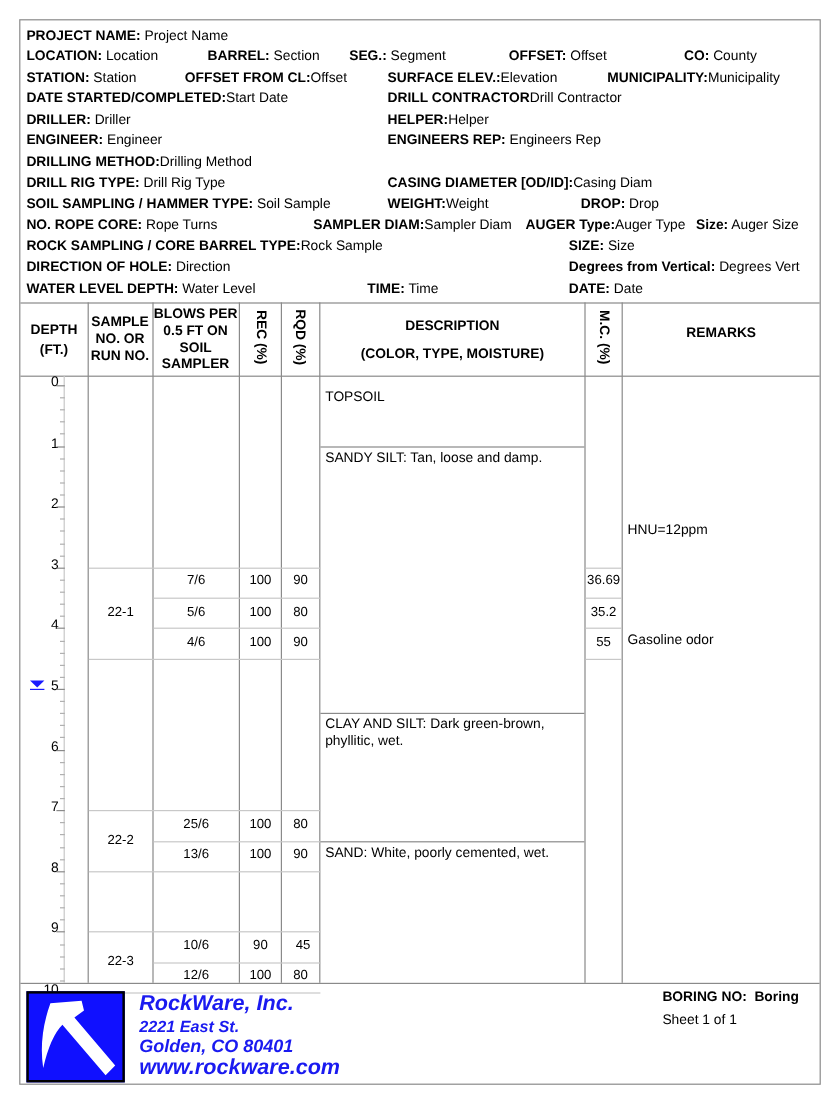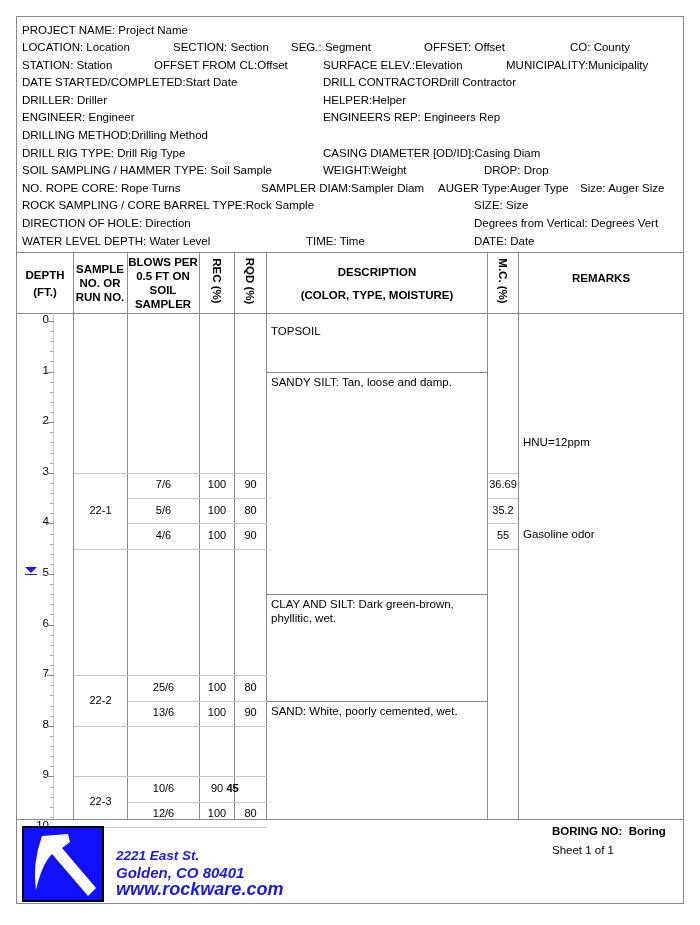--- a/index.html
+++ b/index.html
@@ -1,19 +1,19 @@
 <!DOCTYPE html>
 <html><head>
 <meta charset="utf-8">
 <style>
   html, body { margin:0; padding:0; background:#ffffff; }
   body { width:700px; height:925px; position:relative; font-family:"Liberation Sans", sans-serif; color:#000; overflow:hidden; }
   .sheet { position:absolute; left:16px; top:16px; width:668px; height:888px; border:1px solid #8a8a8a; box-sizing:border-box; }
   .hdr-line { position:absolute; font-size:11.5px; white-space:nowrap; line-height:14px; }
-  .lbl { font-weight:normal; }
+  .lbl { font-weight:bold; }
   .abs { position:absolute; }
   .vline { position:absolute; width:1px; background:#8a8a8a; }
   .hline { position:absolute; height:1px; background:#8a8a8a; }
   .hline.light { background:#c8c8c8; }
   .colhdr { position:absolute; font-weight:bold; font-size:11.5px; text-align:center; line-height:14px; display:flex; align-items:center; justify-content:center; }
   .rot { position:absolute; font-weight:bold; font-size:11.5px; transform:rotate(90deg); white-space:nowrap; transform-origin:center center; }
   .cell { position:absolute; font-size:11px; text-align:center; }
   .desc { position:absolute; font-size:11.5px; line-height:14px; }
   .depthlbl { position:absolute; font-size:11.5px; text-align:right; width:24px; }
   .tick { position:absolute; height:1px; background:#8a8a8a; }
@@ -21,21 +21,21 @@
   .co { position:absolute; font-style:italic; font-weight:bold; color:#1a1af0; white-space:nowrap; }
 </style>
 </head>
 <body>
 
 <div class="sheet">
 
   <div class="hdr-line" style="left:5px;top:6px"><span class="lbl">PROJECT NAME:</span> <span>Project Name</span></div>
 
   <div class="hdr-line" style="left:5px;top:23px"><span class="lbl">LOCATION:</span> <span>Location</span></div>
-  <div class="hdr-line" style="left:156px;top:23px"><span class="lbl">SECTION:</span> <span>Section</span></div>
+  <div class="hdr-line" style="left:156px;top:23px"><span class="lbl">BARREL:</span> <span>Section</span></div>
   <div class="hdr-line" style="left:274px;top:23px"><span class="lbl">SEG.:</span> <span>Segment</span></div>
   <div class="hdr-line" style="left:407px;top:23px"><span class="lbl">OFFSET:</span> <span>Offset</span></div>
   <div class="hdr-line" style="left:553px;top:23px"><span class="lbl">CO:</span> <span>County</span></div>
 
   <div class="hdr-line" style="left:5px;top:41px"><span class="lbl">STATION:</span> <span>Station</span></div>
   <div class="hdr-line" style="left:137px;top:41px"><span class="lbl">OFFSET FROM CL:</span><span>Offset</span></div>
   <div class="hdr-line" style="left:306px;top:41px"><span class="lbl">SURFACE ELEV.:</span><span>Elevation</span></div>
   <div class="hdr-line" style="left:489px;top:41px"><span class="lbl">MUNICIPALITY:</span><span>Municipality</span></div>
 
   <div class="hdr-line" style="left:5px;top:58px"><span class="lbl">DATE STARTED/COMPLETED:</span><span>Start Date</span></div>
@@ -210,21 +210,21 @@
       <div class="cell" style="left:218px;top:663.85px;width:31px;">80</div>
       <div class="hline light" style="left:111px;top:683.5px;width:139px;"></div>
       <div class="cell" style="left:111px;top:689.15px;width:71px;">13/6</div>
       <div class="cell" style="left:183px;top:689.15px;width:34px;">100</div>
       <div class="cell" style="left:218px;top:689.15px;width:31px;">90</div>
       <div class="hline light" style="left:57px;top:759.4000000000001px;width:193px;"></div>
       <div class="hline light" style="left:57px;top:810px;width:193px;"></div>
       <div class="cell" style="left:57px;top:777.7px;width:53px;">22-3</div>
       <div class="cell" style="left:111px;top:765.0500000000001px;width:71px;">10/6</div>
       <div class="cell" style="left:183px;top:765.0500000000001px;width:34px;">90</div>
-      <div class="cell" style="left:200px;top:765.0500000000001px;width:31px;font-weight:bold;">45</div>
+      <div class="cell" style="left:220px;top:765.0500000000001px;width:31px;">45</div>
       <div class="hline light" style="left:111px;top:784.7px;width:139px;"></div>
       <div class="cell" style="left:111px;top:790.35px;width:71px;">12/6</div>
       <div class="cell" style="left:183px;top:790.35px;width:34px;">100</div>
       <div class="cell" style="left:218px;top:790.35px;width:31px;">80</div>
       <div class="desc" style="left:254px;top:307px;width:210px;">TOPSOIL</div>
       <div class="hline" style="left:250px;top:354.6px;width:220px;"></div>
       <div class="desc" style="left:254px;top:357.6px;width:210px;">SANDY SILT: Tan, loose and damp.</div>
       <div class="hline" style="left:250px;top:577.24px;width:220px;"></div>
       <div class="desc" style="left:254px;top:580.24px;width:210px;">CLAY AND SILT: Dark green-brown, phyllitic, wet.</div>
       <div class="hline" style="left:250px;top:683.5px;width:220px;"></div>
@@ -232,19 +232,20 @@
       <div class="desc" style="left:506px;top:418.44px;width:155px;">HNU=12ppm</div>
       <div class="desc" style="left:506px;top:509.52px;width:155px;">Gasoline odor</div>
     </div>
 
   <div class="abs" style="left:0;top:803px;width:666px;height:84px">
     <div class="logo">
       <svg width="78" height="72" viewBox="0 0 78 72">
         <path d="M18 8 L44 6 L46 14 L38 20 L72 60 L64 68 L28 26 Q18 36 12 62 Q8 36 18 8 Z" fill="#ffffff"></path>
       </svg>
     </div>
+    <div class="co" style="left:99px;top:6px;font-size:18px">RockWare, Inc.</div>
     <div class="co" style="left:99px;top:28px;font-size:13.5px">2221 East St.</div>
     <div class="co" style="left:99px;top:44px;font-size:15px">Golden, CO 80401</div>
     <div class="co" style="left:99px;top:59px;font-size:18px">www.rockware.com</div>
     <div class="abs" style="left:535px;top:5px;font-size:11.5px;font-weight:bold;white-space:nowrap"><span>BORING NO:</span>&nbsp; <span>Boring</span></div>
     <div class="abs" style="left:535px;top:24px;font-size:11.5px;white-space:nowrap">Sheet 1 of 1</div>
   </div>
 </div>
 
 </body></html>

